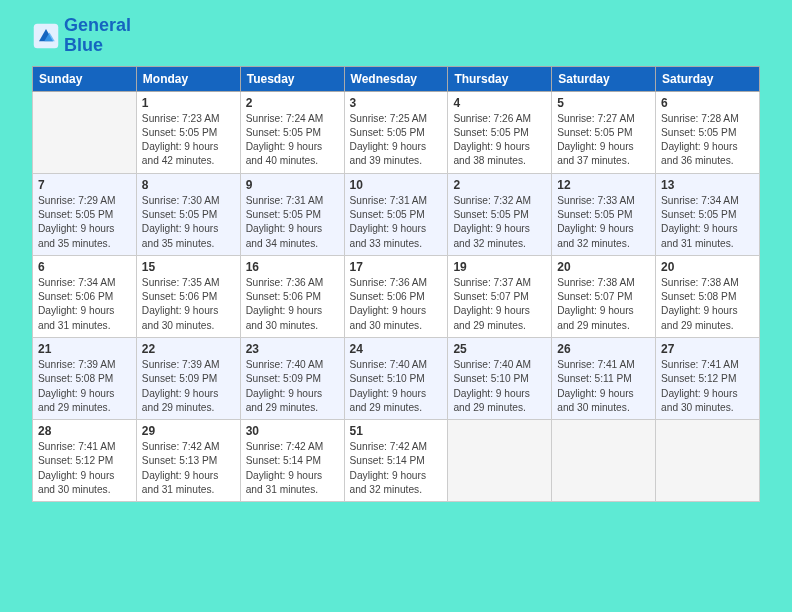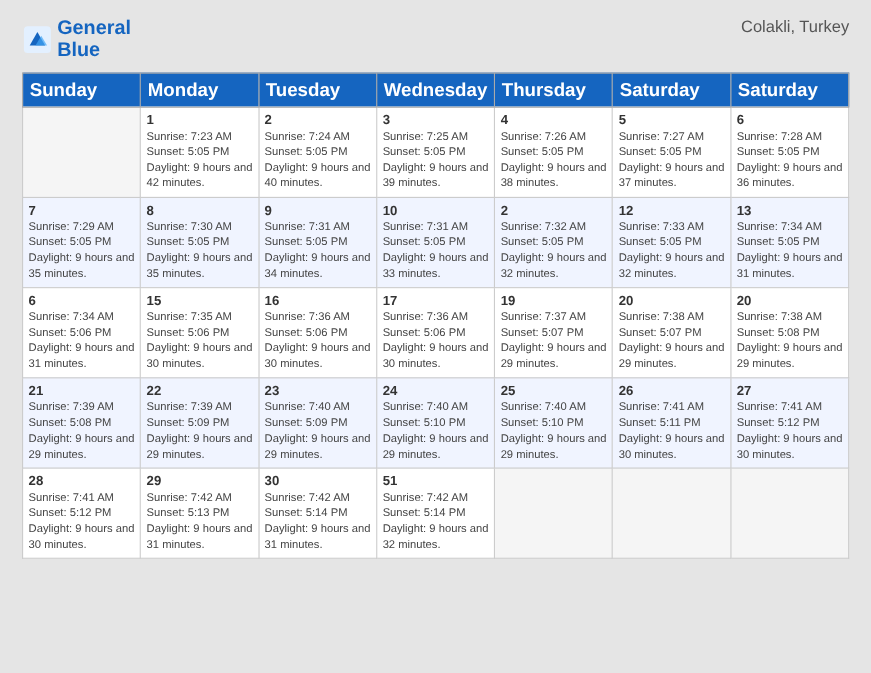--- a/index.html
+++ b/index.html
@@ -6,22 +6,22 @@
     body {
       font-family: Arial, sans-serif;
       background: #fff;
       width: 792px;
       height: 612px;
       overflow: hidden;
     }
     .page {
       width: 792px;
       height: 612px;
-      padding: 16px 20px;
-      background: #e5e5e5;
+      padding: 16px 32px;
+      background: #5eead4;
     }
     .header {
       display: flex;
       justify-content: space-between;
       align-items: flex-start;
       margin-bottom: 10px;
     }
     .logo {
       display: flex;
       align-items: center;
@@ -55,21 +55,21 @@
     }
     table {
       width: 100%;
       border-collapse: collapse;
       font-size: 11px;
     }
     thead tr th {
       background-color: #1565c0;
       color: #fff;
       font-weight: bold;
-      font-size: 17px;
+      font-size: 12px;
       padding: 5px 6px;
       text-align: left;
       border: 1px solid #aaa;
     }
     tbody tr td {
       border: 1px solid #ccc;
       vertical-align: top;
       padding: 4px 5px;
       height: 78px;
       width: calc(100% / 7);
@@ -109,21 +109,20 @@
         <rect x="2" y="2" width="28" height="28" rx="4" fill="#e3f0ff"></rect>
         <polygon points="8,22 16,8 24,22" fill="#1565c0"></polygon>
         <polygon points="14,22 20,12 26,22" fill="#42a5f5" opacity="0.7"></polygon>
       </svg>
       <div class="logo-text">
         <div><span>General</span></div>
         <div><span style="color:#1565c0">Blue</span></div>
       </div>
     </div>
     <div class="title-block">
-      <div class="subtitle">Colakli, Turkey</div>
     </div>
   </div>
 
   <table>
     <thead>
       <tr>
       <th>Sunday</th>
           <th>Monday</th>
           <th>Tuesday</th>
           <th>Wednesday</th>

